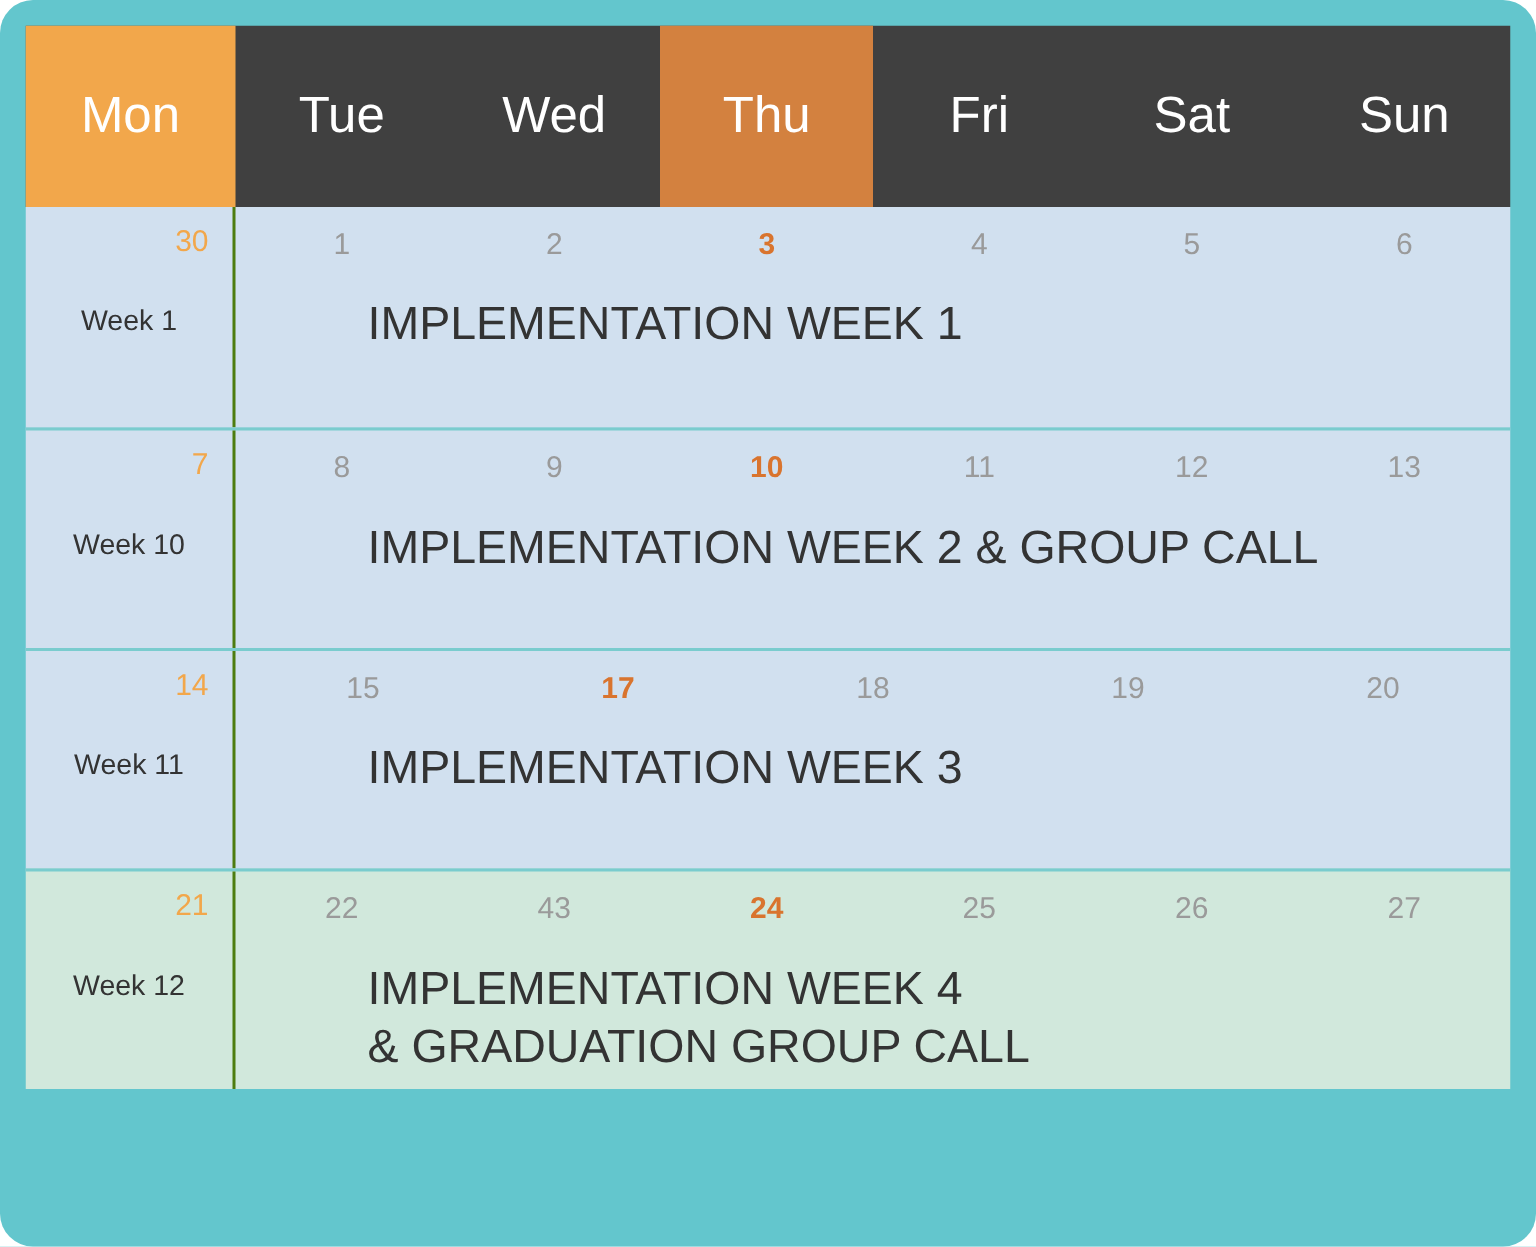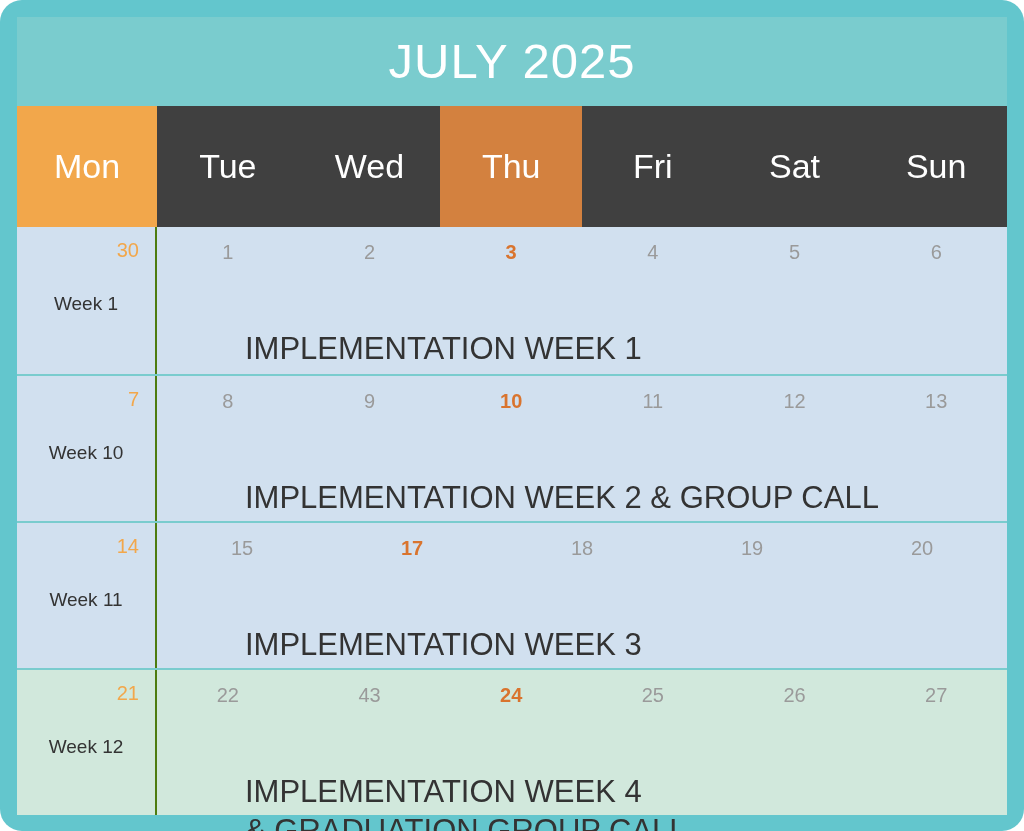--- a/index.html
+++ b/index.html
@@ -151,32 +151,28 @@
   .event-text {
     position: absolute;
     left: 88px;
     top: 58px;
     right: 10px;
     font-size: 31px;
     color: #333333;
     line-height: 1.26;
     font-family: "Liberation Sans", "DejaVu Sans", sans-serif;
     white-space: pre-line;
-    margin-top: 44px;
   }
 </style>
 </head>
 <body>
 
 <div class="calendar-frame">
   <div class="calendar-inner">
 
-    <div class="title-bar">
-      <div class="title-text">JULY 2025</div>
-    </div>
 
     <div class="weekday-row" id="weekday-row">
         <div class="weekday-cell col-week">
           <span>Mon</span>
         </div>
         <div class="weekday-cell col-day">
           <span>Tue</span>
         </div>
         <div class="weekday-cell col-day">
           <span>Wed</span>

